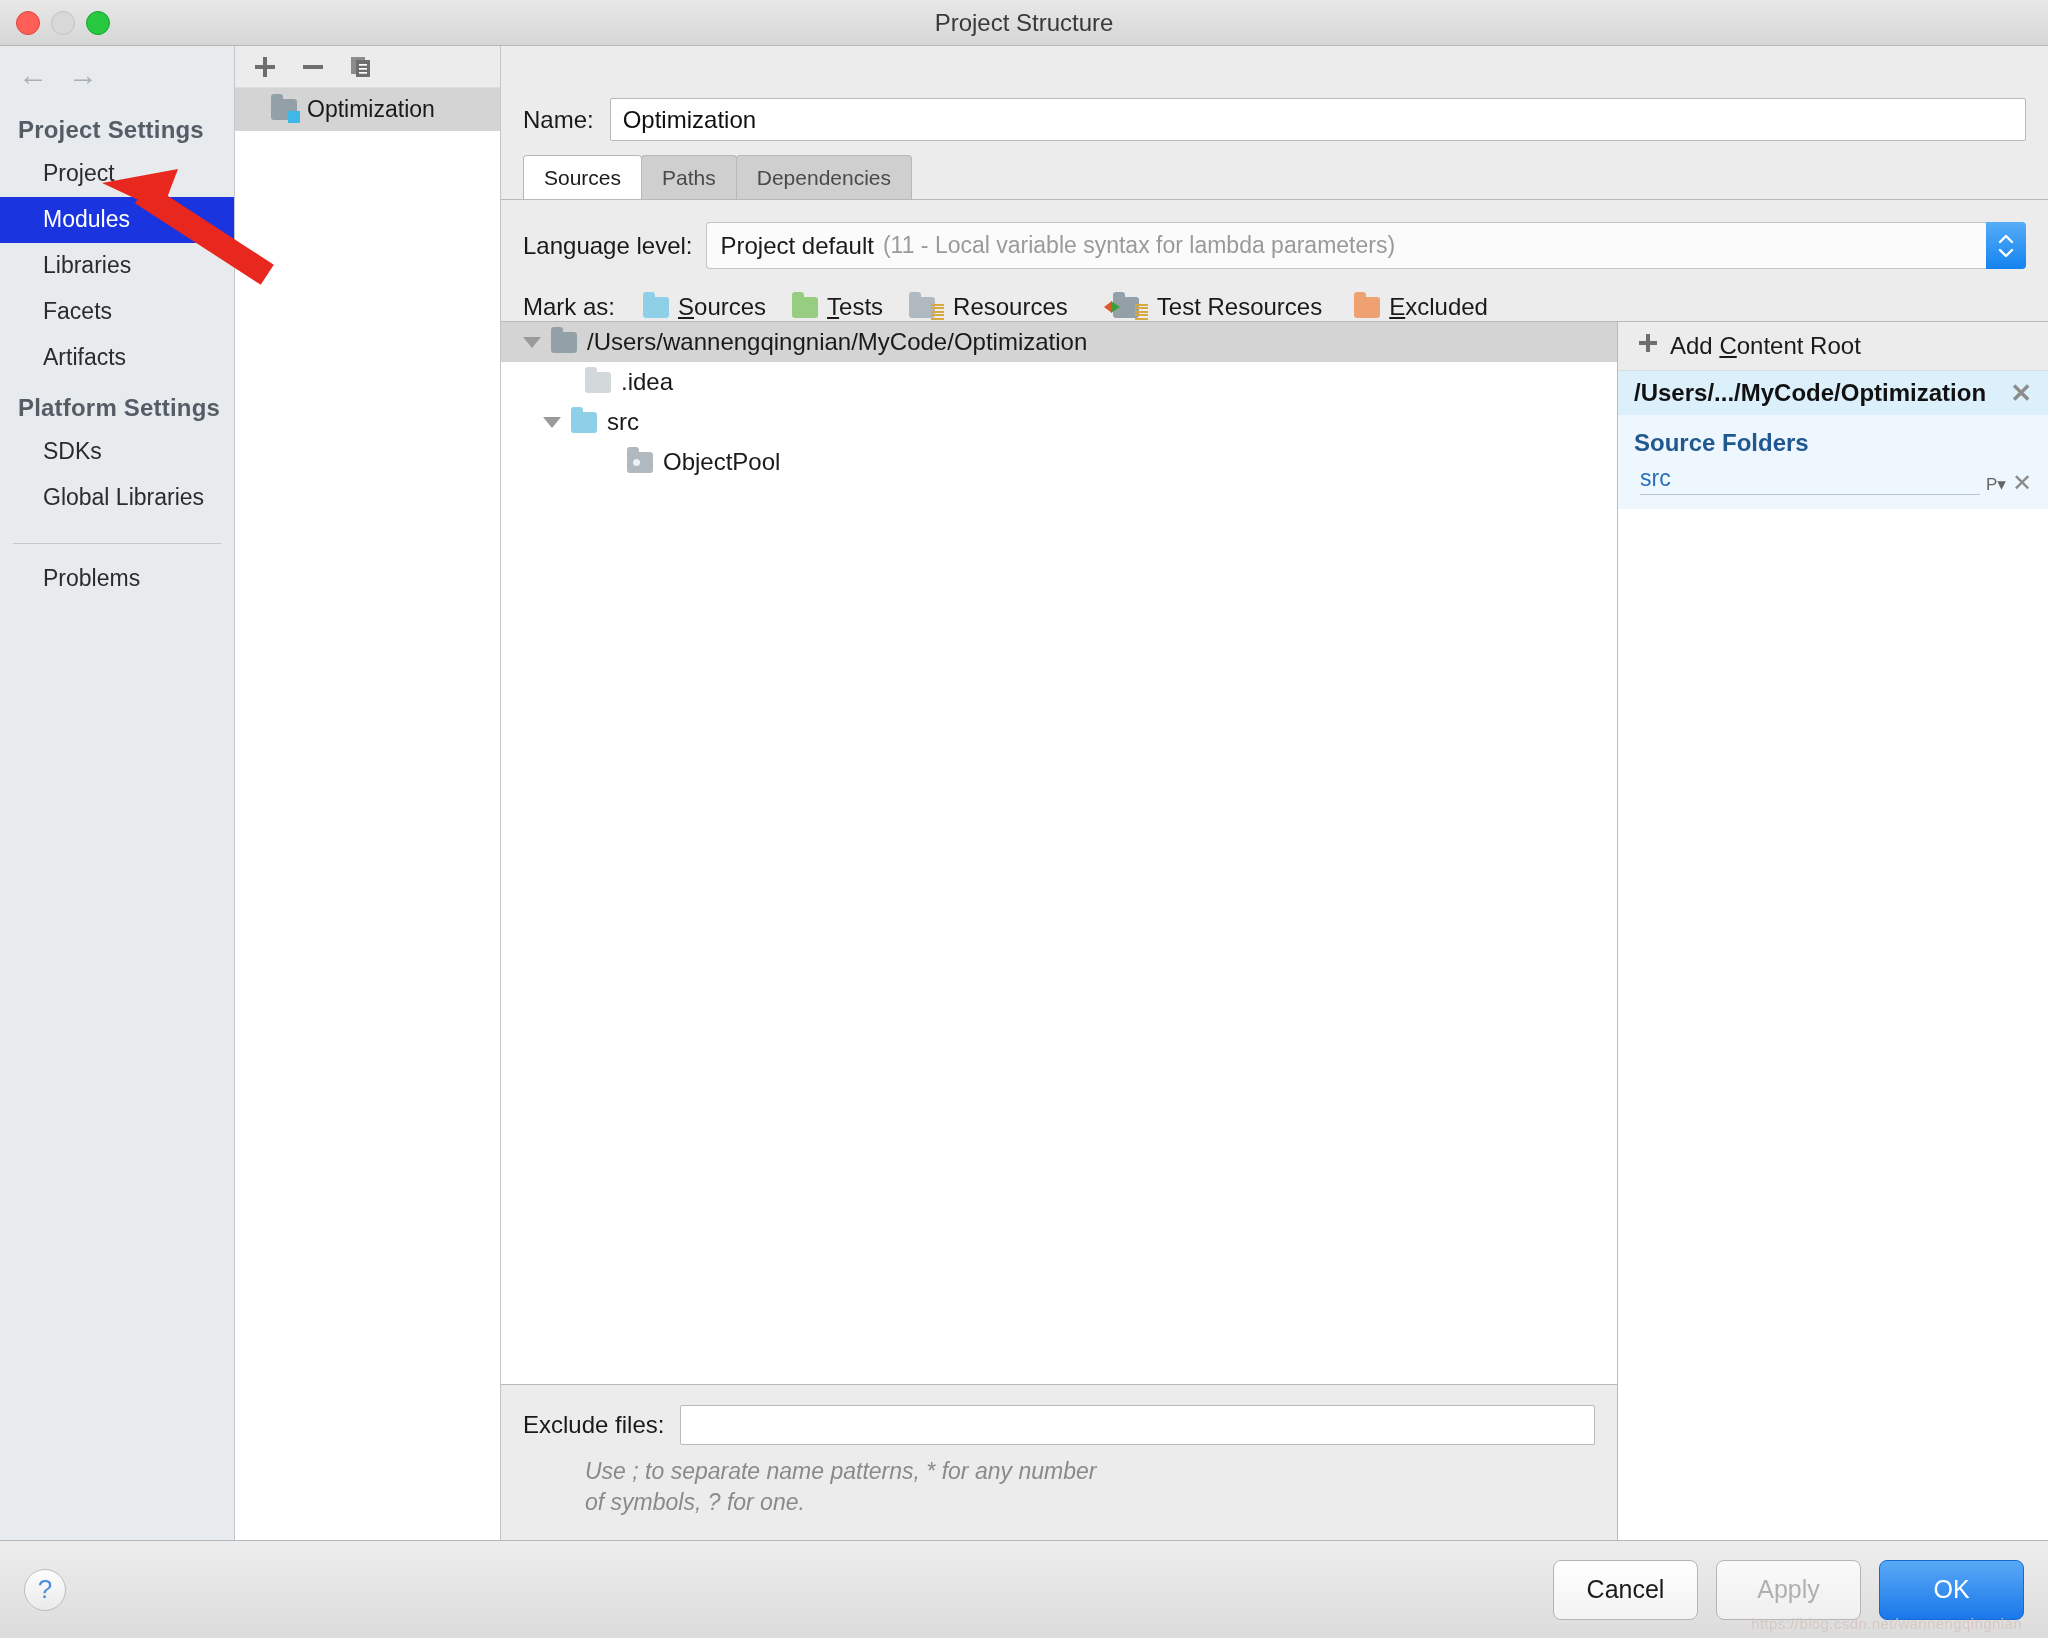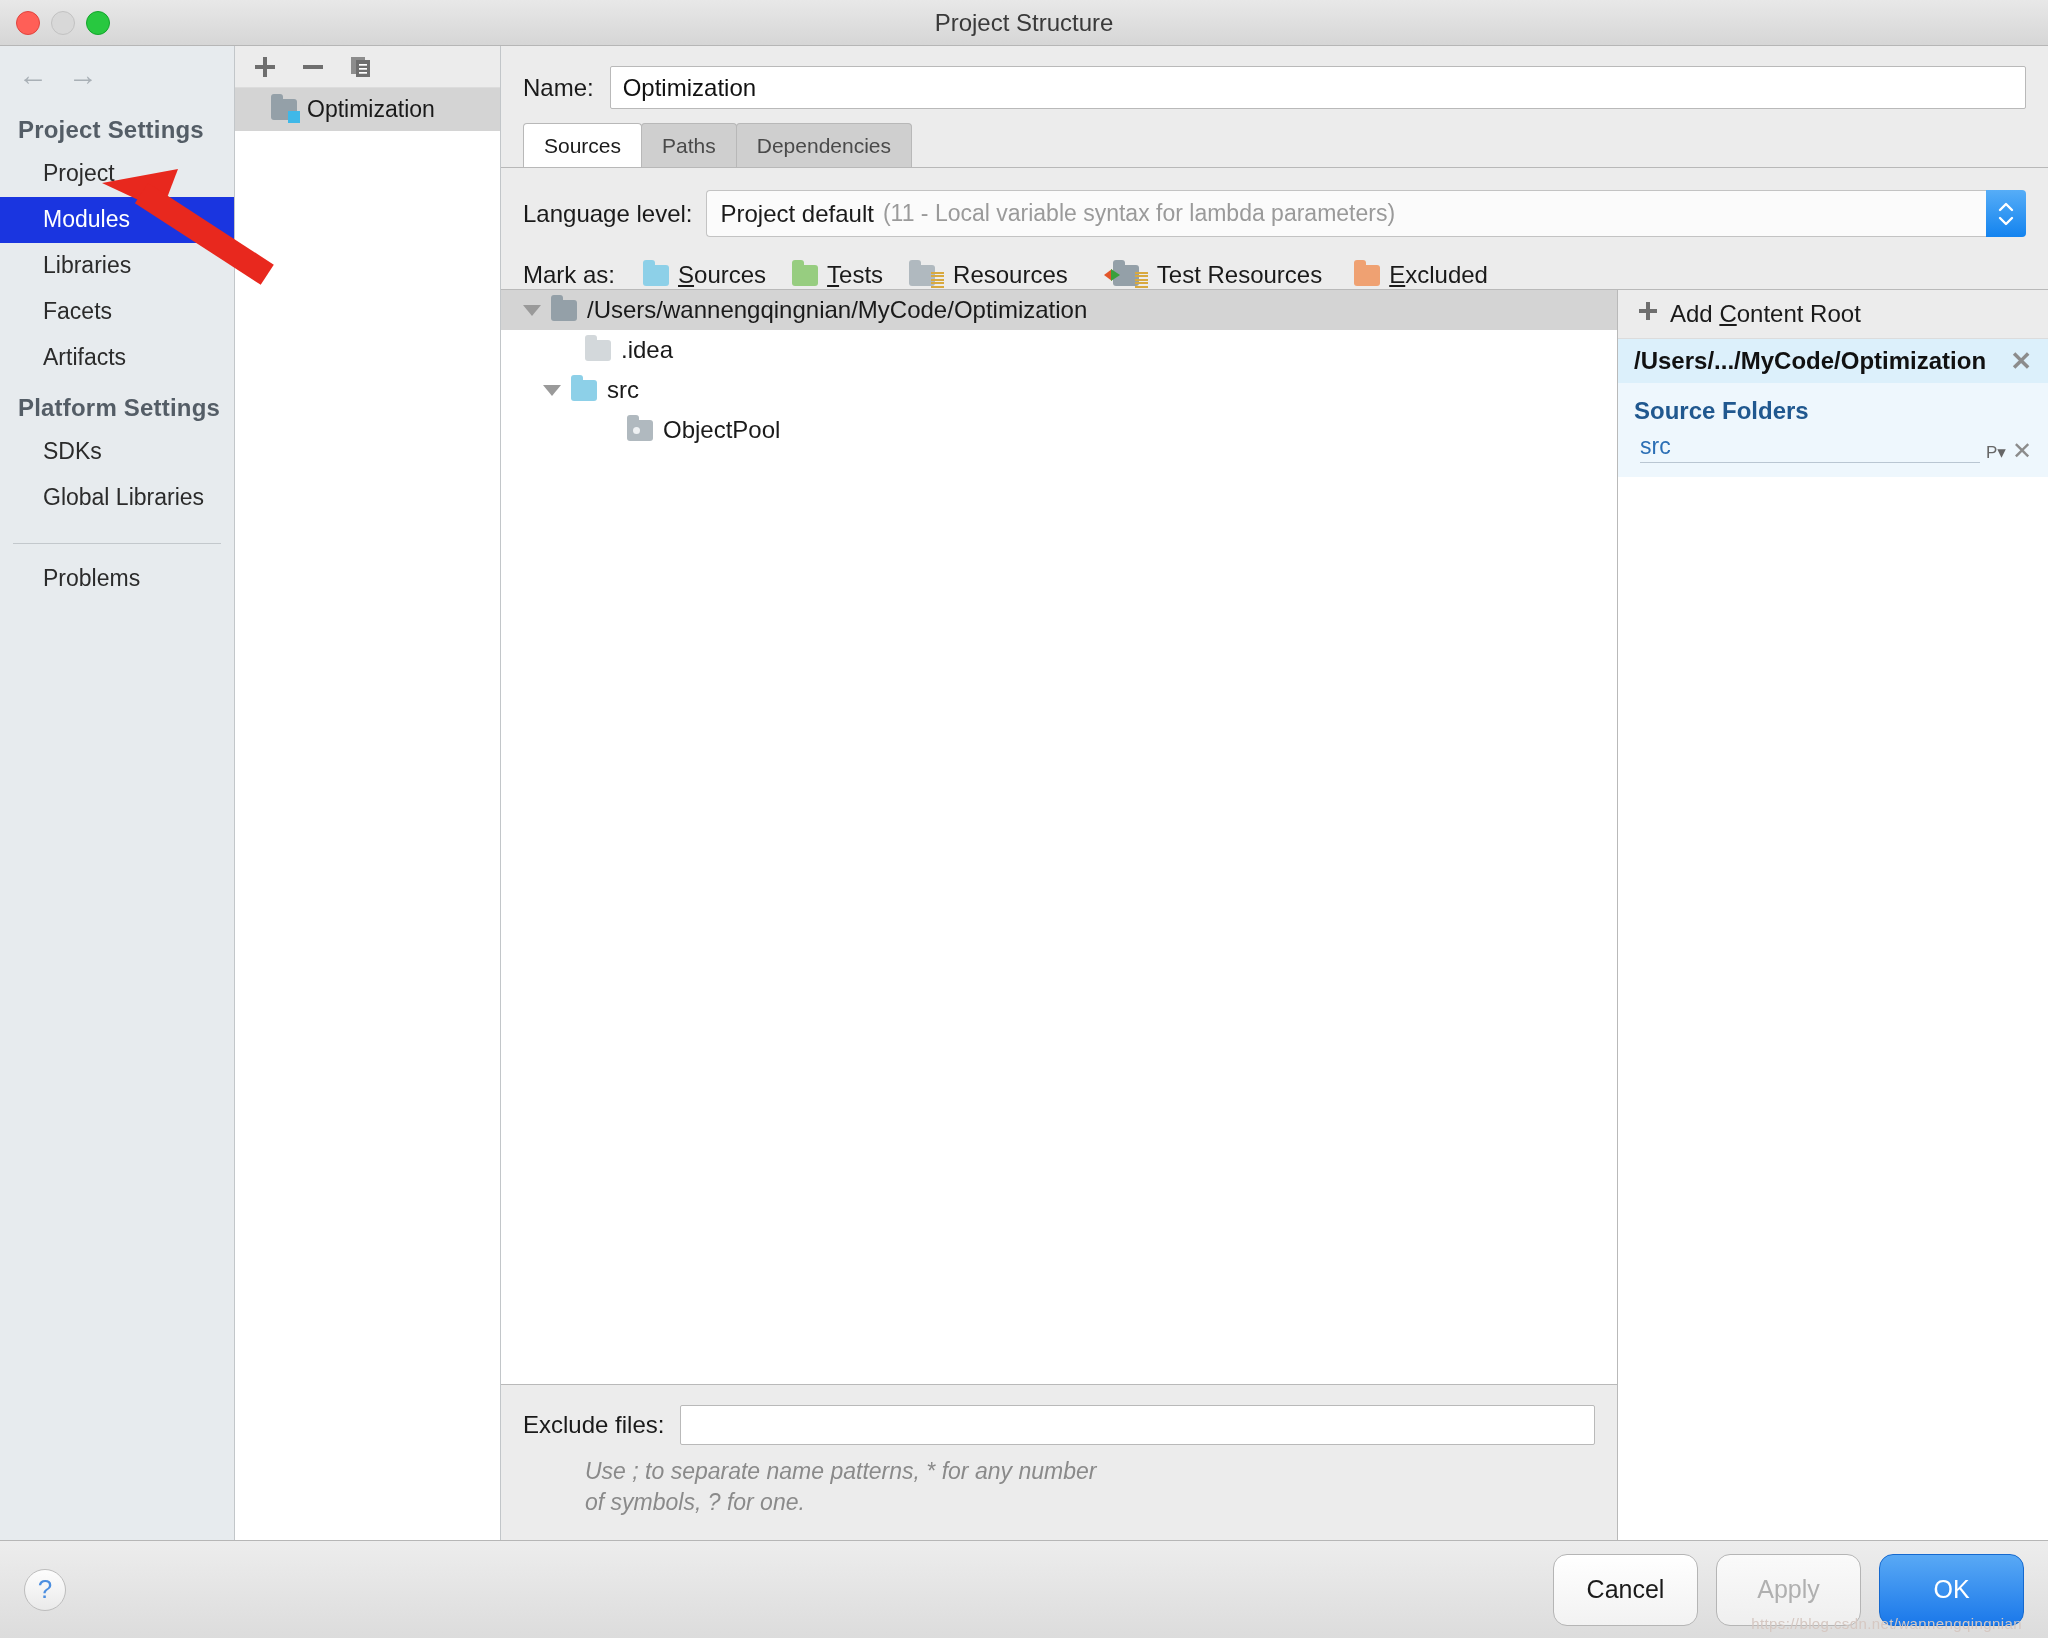--- a/index.html
+++ b/index.html
@@ -89,20 +89,21 @@
 
   
   .detail {
     flex: 1; min-width: 0;
     background: #ececec;
     display: flex; flex-direction: column;
   }
   .name-row {
     display: flex; align-items: center; gap: 16px;
     padding: 20px 22px 14px 22px;
+    margin-top: 32px;
   }
   .name-label { font-size: 24px; color: #1a1a1a; }
   .name-input {
     flex: 1; height: 43px;
     border: 1px solid #b9b9b9; border-radius: 2px;
     background: #ffffff;
     font-size: 24px; color: #111;
     padding: 0 12px;
     font-family: "Liberation Sans", sans-serif;
   }
@@ -307,22 +308,22 @@
     width: 42px; height: 42px; border-radius: 50%;
     border: 1px solid #bdbdbd;
     background: linear-gradient(to bottom,#fdfdfd,#eaeaea);
     color: #4b8ee0; font-size: 26px;
     display: flex; align-items: center; justify-content: center;
   }
   .footer-right {
     margin-left: auto; display: flex; align-items: center; gap: 18px;
   }
   .btn {
-    min-width: 145px; height: 72px;
-    border-radius: 14px;
+    min-width: 145px; height: 60px;
+    border-radius: 8px;
     font-size: 25px;
     display: flex; align-items: center; justify-content: center;
     border: 1px solid #b5b5b5;
     background: linear-gradient(to bottom,#ffffff,#f2f2f2);
     color: #1a1a1a;
   }
   .btn.disabled { color: #b0b0b0; background: linear-gradient(to bottom,#fafafa,#efefef); }
   .btn.primary {
     background: linear-gradient(to bottom,#59a9f5,#1a78ea);
     border: 1px solid #1569cf; color: #ffffff;

